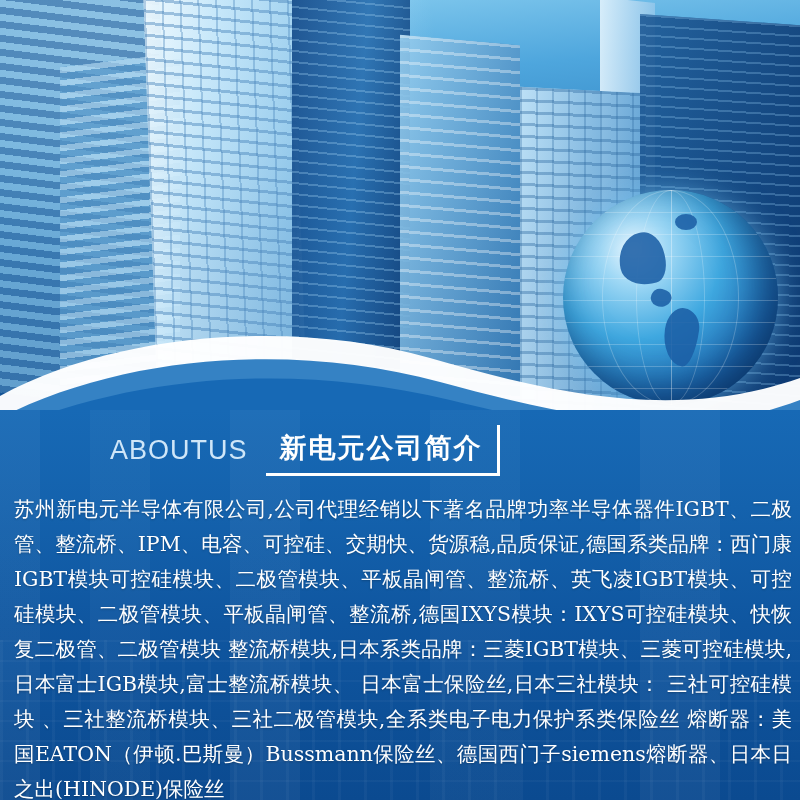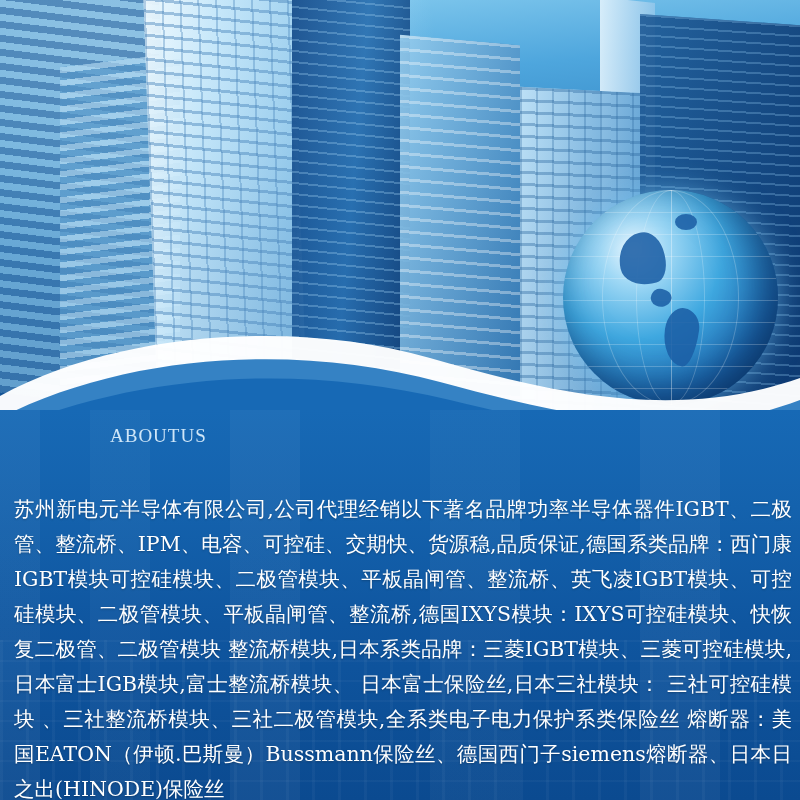--- a/index.html
+++ b/index.html
@@ -200,23 +200,23 @@
   
   .heading-row {
     position: absolute;
     left: 110px; top: 425px;
     display: flex;
     align-items: center;
     z-index: 5;
   }
   .about-en {
     color: #cfe6f8;
-    font-size: 19px;
+    font-size: 27px;
     letter-spacing: 1px;
-    font-family: Liberation Serif, serif;
+    font-family: Liberation Sans, sans-serif;
     margin-right: 18px;
     white-space: nowrap;
   }
   .about-cn-box {
     position: relative;
     padding: 5px 14px 7px 14px;
     border-right: 3px solid #ffffff;
     border-bottom: 3px solid #ffffff;
   }
   .about-cn {
@@ -289,17 +289,20 @@
   <svg class="wave" viewBox="0 0 800 200" preserveAspectRatio="none">
     <path d="M0,96 C120,30 300,20 430,58 C560,96 680,120 800,78 L800,200 L0,200 Z" fill="#ffffff" opacity="0.97"></path>
     <path d="M0,118 C130,52 300,44 440,82 C580,120 690,142 800,100 L800,200 L0,200 Z" fill="#1f74be" opacity="0.9"></path>
     <path d="M0,132 C140,72 300,64 450,100 C590,134 700,152 800,116 L800,200 L0,200 Z" fill="#1769b5"></path>
   </svg>
 
   <div class="body-panel"></div>
 
   <div class="heading-row">
     <div class="about-en">ABOUTUS</div>
+    <div class="about-cn-box">
+      <div class="about-cn">新电元公司简介</div>
+    </div>
   </div>
 
   <div class="para">苏州新电元半导体有限公司,公司代理经销以下著名品牌功率半导体器件IGBT、二极管、整流桥、IPM、电容、可控硅、交期快、货源稳,品质保证,德国系类品牌：西门康IGBT模块可控硅模块、二极管模块、平板晶闸管、整流桥、英飞凌IGBT模块、可控硅模块、二极管模块、平板晶闸管、整流桥,德国IXYS模块：IXYS可控硅模块、快恢复二极管、二极管模块 整流桥模块,日本系类品牌：三菱IGBT模块、三菱可控硅模块,日本富士IGB模块,富士整流桥模块、 日本富士保险丝,日本三社模块： 三社可控硅模块 、三社整流桥模块、三社二极管模块,全系类电子电力保护系类保险丝 熔断器：美国EATON（伊顿.巴斯曼）Bussmann保险丝、德国西门子siemens熔断器、日本日之出(HINODE)保险丝</div>
 
 </div>
 
 </body></html>

